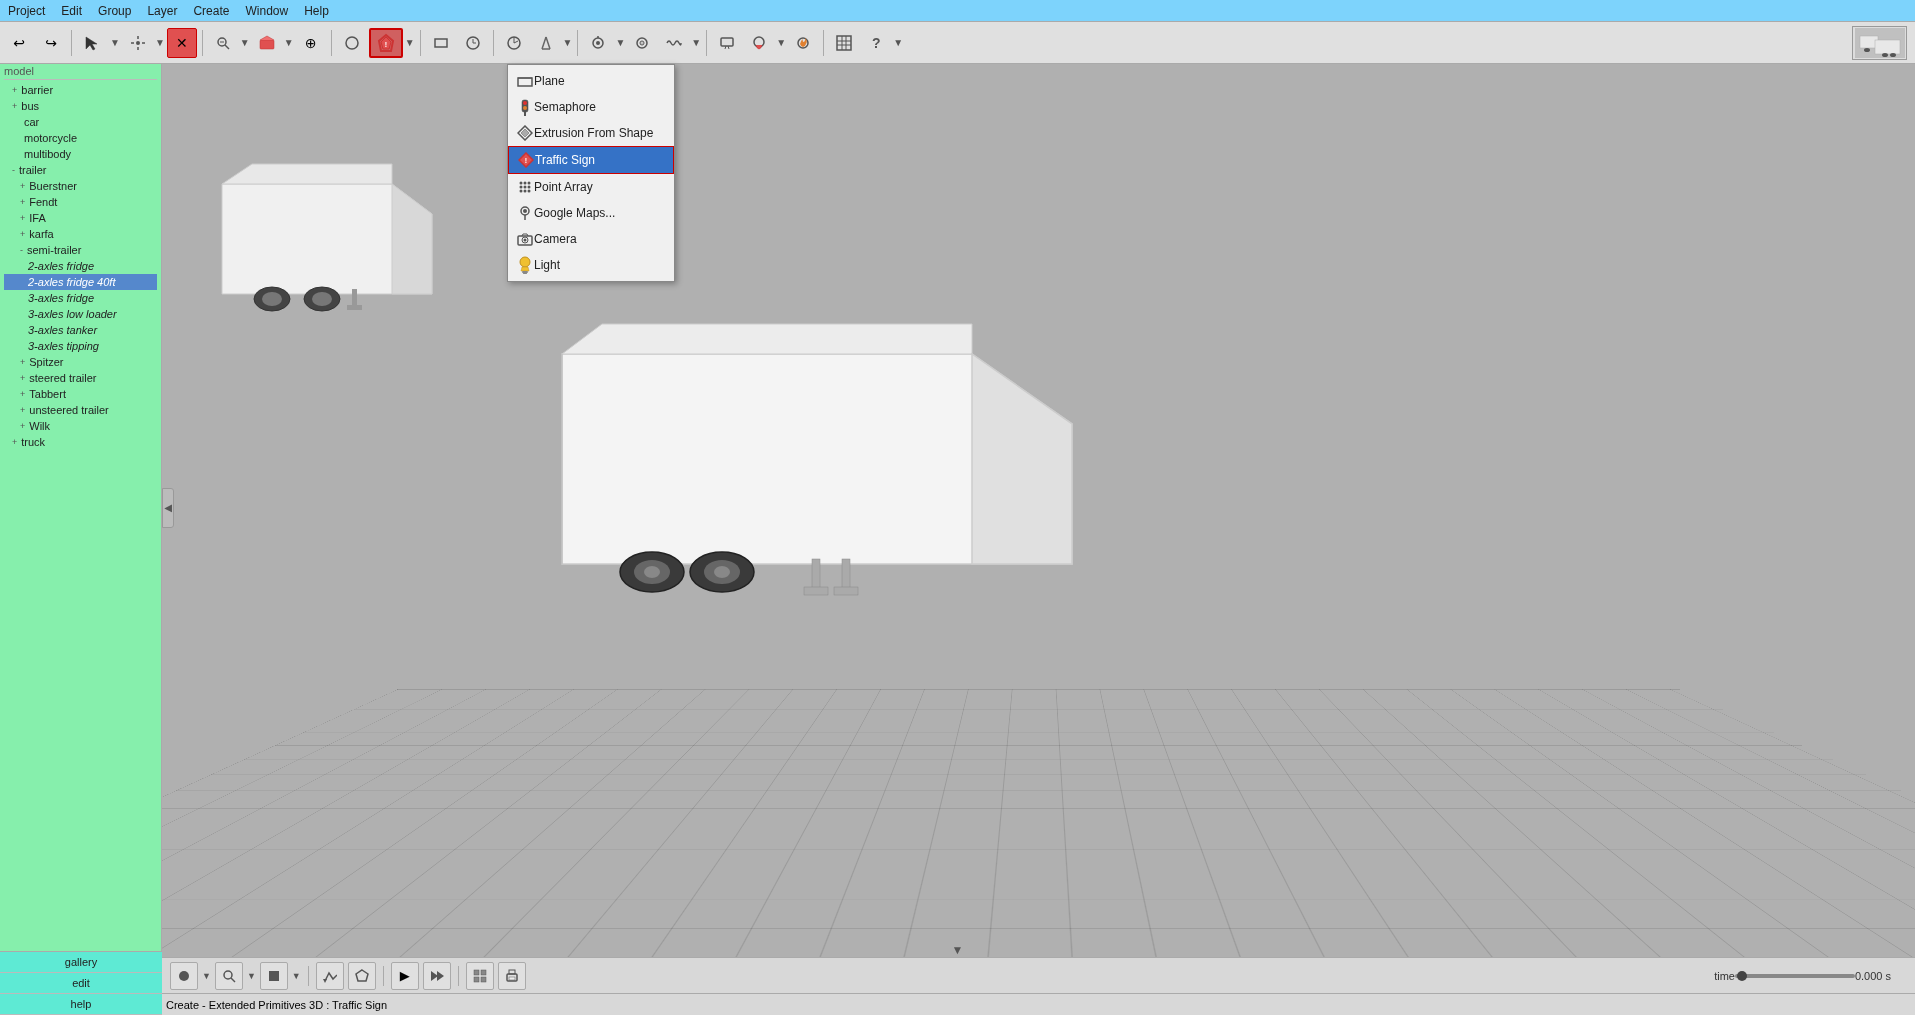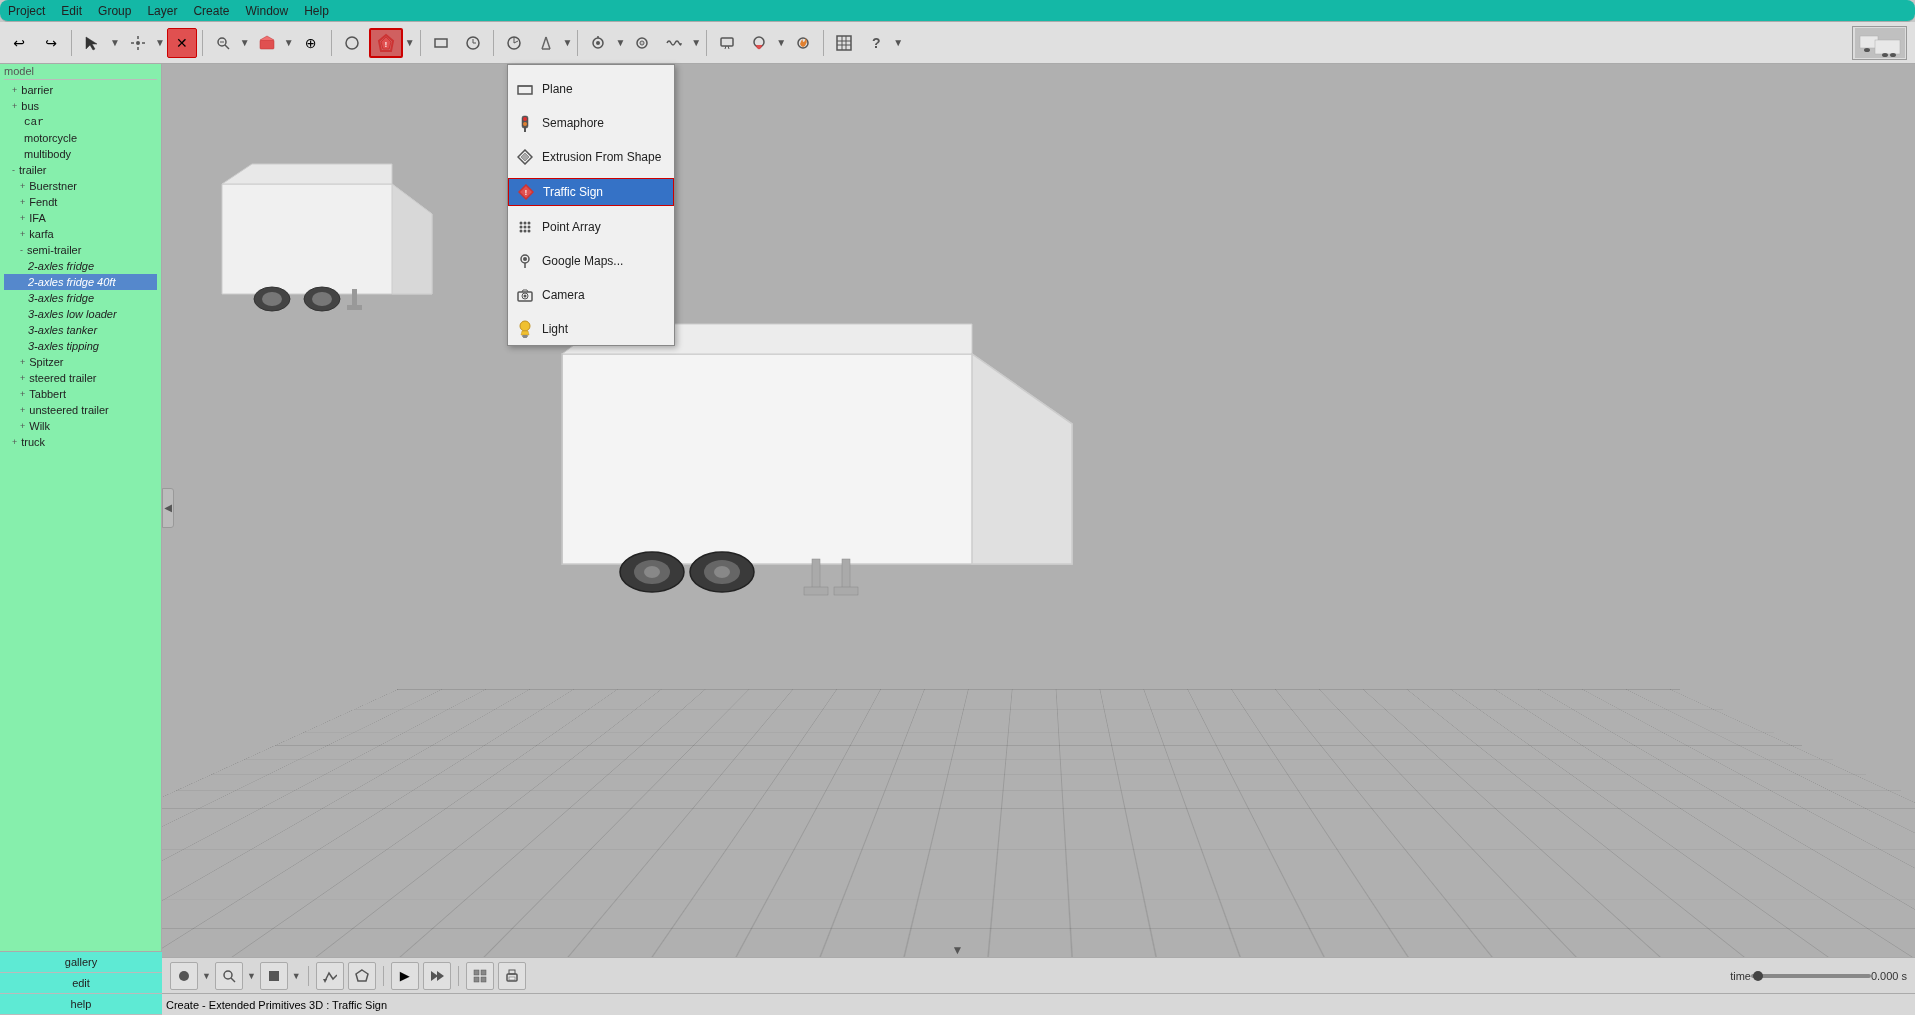--- a/index.html
+++ b/index.html
@@ -1,22 +1,22 @@
 <!DOCTYPE html>
 <html><head>
   <meta charset="utf-8">
   <style>
     * { margin: 0; padding: 0; box-sizing: border-box; }
     body { width: 1915px; height: 1015px; overflow: hidden; font-family: Arial, sans-serif; font-size: 12px; background: #c8c8c8; }
 
     
     #menubar {
       position: absolute; top: 0; left: 0; right: 0; height: 22px;
-      background: #14b8a6; display: flex; align-items: center;
-      border-bottom: 1px solid #aaa; z-index: 100; border-radius: 8px;
+      background: #7dd3fc; display: flex; align-items: center;
+      border-bottom: 1px solid #aaa; z-index: 100;
     }
     .menu-item {
       padding: 2px 8px; cursor: pointer; font-size: 12px; color: #222;
     }
 
     
     #toolbar {
       position: absolute; top: 22px; left: 0; right: 0; height: 42px;
       background: #e0e0e0; display: flex; align-items: center;
       border-bottom: 1px solid #aaa; padding: 0 4px; gap: 2px; z-index: 100;
@@ -64,21 +64,21 @@
       background: #d8d8d8; border-top: 1px solid #aaa; display: flex; align-items: center;
       padding: 0 8px; gap: 4px; z-index: 100;
     }
     .btm-btn {
       width: 28px; height: 28px; display: flex; align-items: center; justify-content: center;
       cursor: pointer; border: 1px solid #aaa; border-radius: 2px; background: #e0e0e0;
       font-size: 13px;
     }
     .btm-sep { width: 1px; height: 20px; background: #aaa; margin: 0 3px; }
     #time-area {
-      position: absolute; right: 8px; display: flex; align-items: center; gap: 0;
+      position: absolute; right: 24px; display: flex; align-items: center; gap: 0;
     }
     .time-slider {
       width: 120px; height: 4px; background: #888; border-radius: 2px; position: relative;
     }
     .time-slider-thumb {
       width: 10px; height: 10px; background: #444; border-radius: 50%;
       position: absolute; top: -3px; left: 2px;
     }
 
     
@@ -107,21 +107,21 @@
 
     
     #create-menu {
       position: absolute; top: 64px; left: 507px;
       width: 168px; background: #f0f0f0;
       border: 1px solid #888; box-shadow: 2px 2px 6px rgba(0,0,0,0.3);
       z-index: 500; padding: 3px 0;
     }
     .menu-row {
       display: flex; align-items: center; padding: 4px 8px; cursor: pointer;
-      gap: 8px; font-size: 12px; color: #222; margin-top: 8px;
+      font-size: 12px; color: #222;
     }
     .menu-row.highlighted { background: #3572c6; color: white; border: 1px solid #cc0000; text-align: center; }
     .menu-icon { width: 18px; height: 18px; display: flex; align-items: center; justify-content: center; font-size: 14px; flex-shrink: 0; }
 
     
     #sidebar-bottom {
       position: absolute; bottom: 0; left: 0; width: 162px;
       background: #5eead4; border-top: 1px solid #aaa; z-index: 100;
       display: flex; flex-direction: column;
     }
@@ -330,21 +330,21 @@
 
     <div class="sidebar-item">
       <span class="expand-icon">+</span>
       <span>barrier</span>
     </div>
     <div class="sidebar-item">
       <span class="expand-icon">+</span>
       <span>bus</span>
     </div>
     <div class="sidebar-item">
-      <span style="padding-left:12px;font-family:Liberation Mono, monospace;">car</span>
+      <span style="padding-left:12px;">car</span>
     </div>
     <div class="sidebar-item">
       <span style="padding-left:12px;">motorcycle</span>
     </div>
     <div class="sidebar-item">
       <span style="padding-left:12px;">multibody</span>
     </div>
     <div class="sidebar-item">
       <span class="expand-icon">-</span>
       <span>trailer</span>

